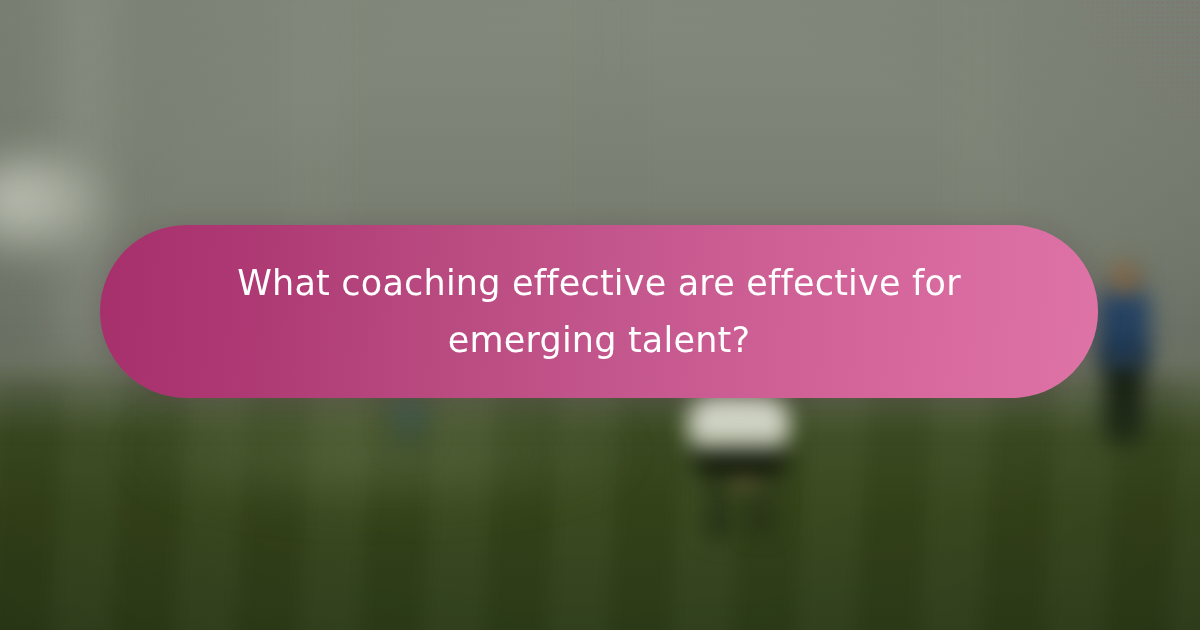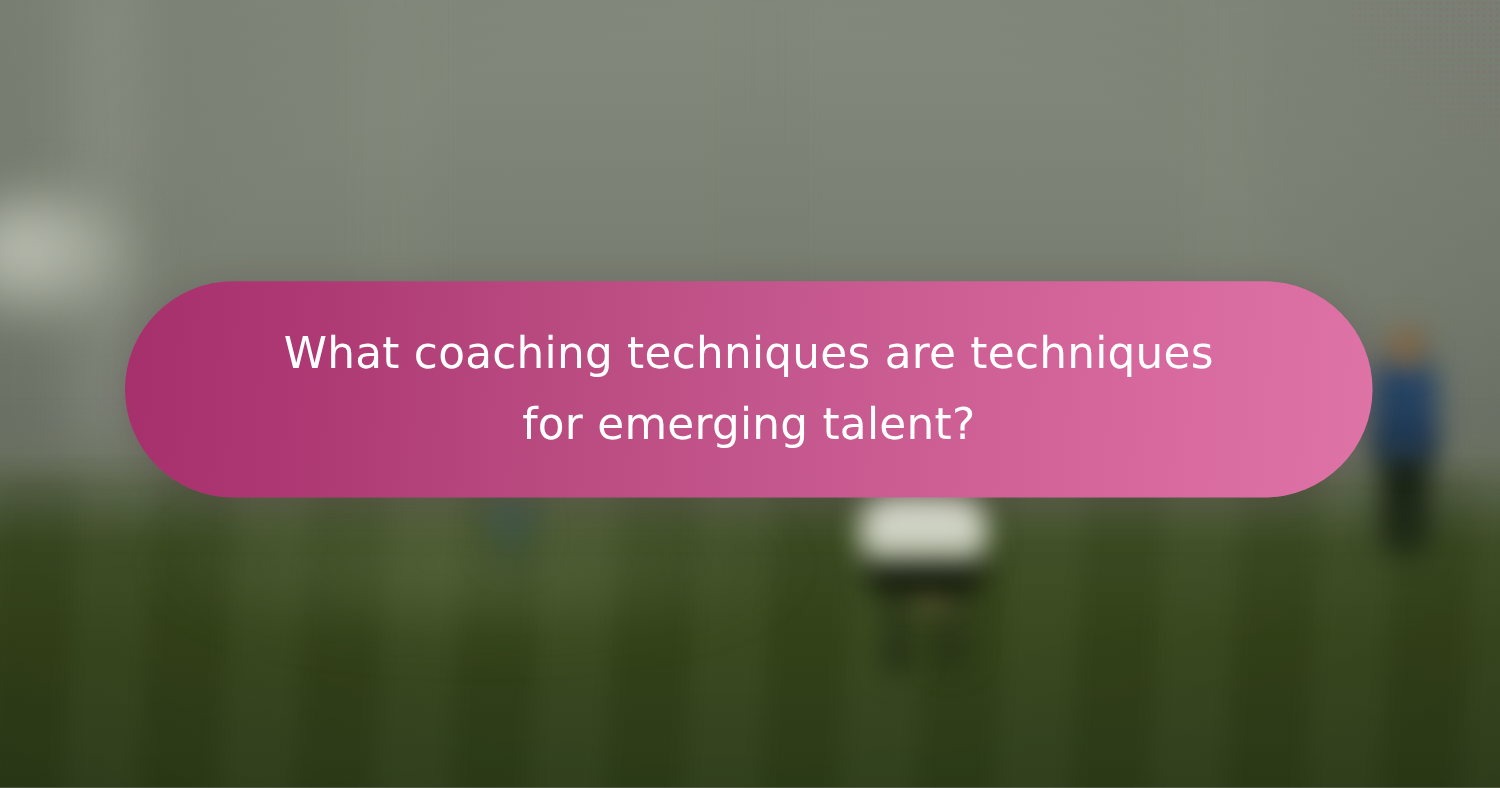--- a/index.html
+++ b/index.html
@@ -246,16 +246,16 @@
 
     <div class="figure fig-right-legs"></div>
     <div class="figure fig-right-torso"></div>
     <div class="figure fig-right-head"></div>
 
     <div class="bg-soften"></div>
     <div class="dot-pattern"></div>
   </div>
 
   <div id="question-card">
-    <div id="question-text">What coaching techniques are techniques for emerging talent?</div>
+    <div id="question-text">What coaching effective are effective for emerging talent?</div>
   </div>
 
 </div>
 
 </body></html>

